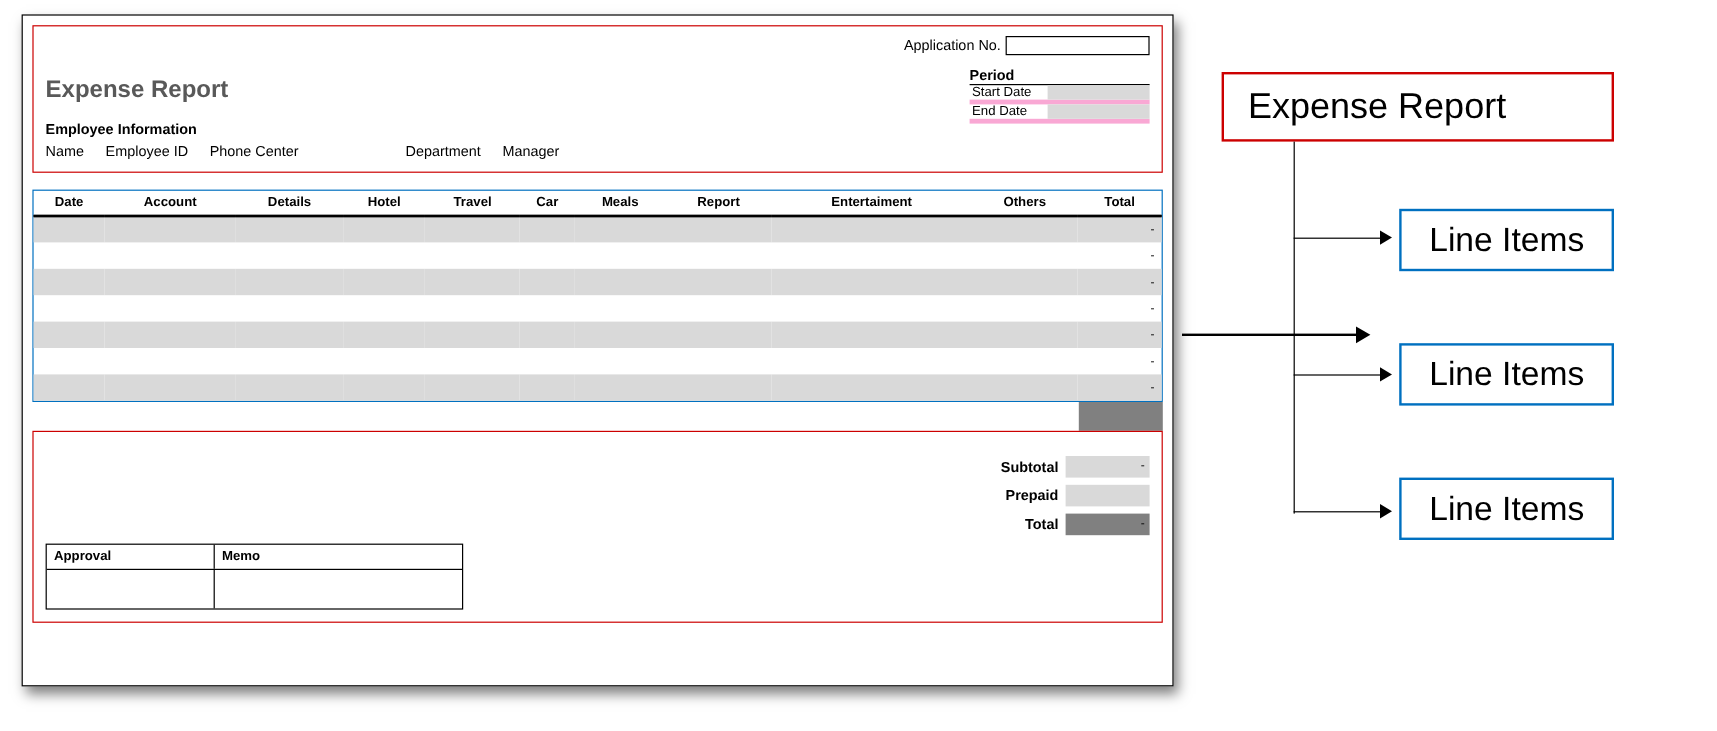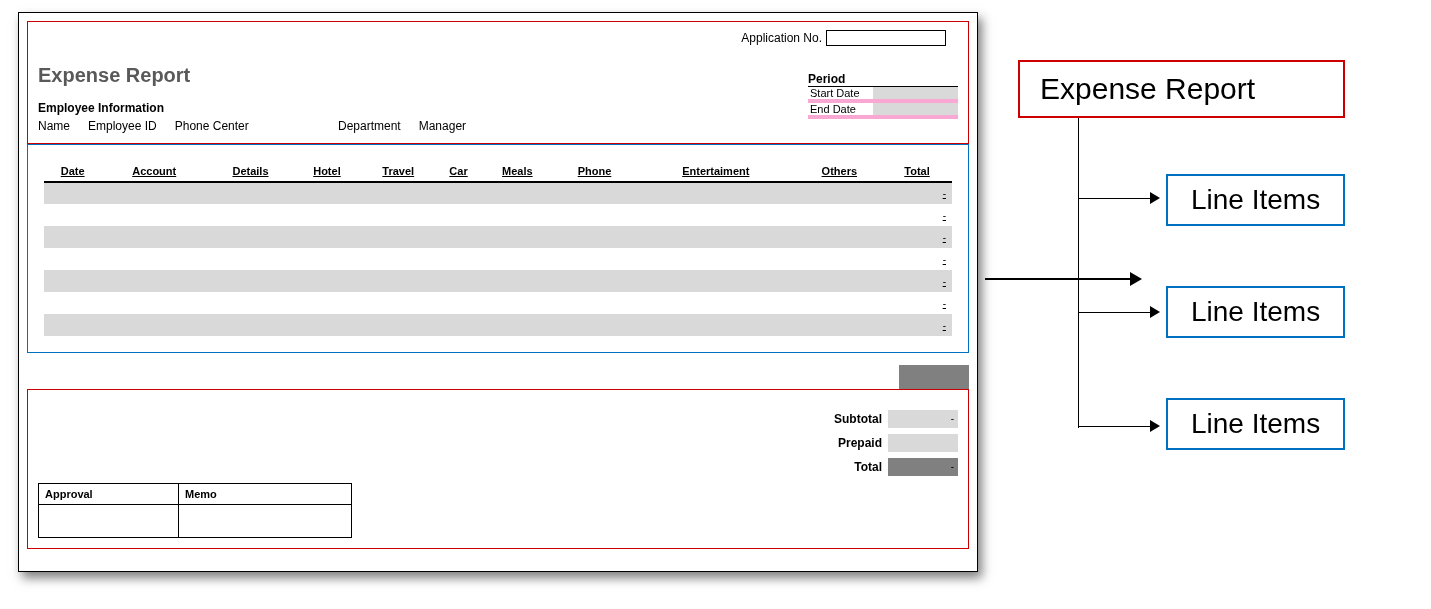--- a/index.html
+++ b/index.html
@@ -17,21 +17,22 @@
       top: 12px;
       width: 960px;
       height: 560px;
       background: #fff;
       border: 1px solid #000;
       box-shadow: 4px 6px 10px rgba(0,0,0,0.5);
       padding: 8px;
     }
     .header-region {
       border: 1.5px solid #cc0000;
-      padding: 8px 22px 10px 10px;
+      padding: 8px 10px 10px 10px;
+      margin-bottom: 14px;
       position: relative;
     }
     .app-no-row {
       display: flex;
       justify-content: flex-end;
       align-items: center;
       margin-bottom: 18px;
       gap: 4px;
       font-size: 12px;
     }
@@ -74,21 +75,21 @@
     .emp-label { white-space: nowrap; padding-right: 4px; }
     .emp-underline {
       flex: 1;
       border-bottom: 1px solid #000;
       height: 14px;
       margin-right: 12px;
     }
     .period-box {
       position: absolute;
       right: 10px;
-      bottom: 24px;
+      bottom: 40px;
       width: 150px;
     }
     .period-title {
       font-weight: bold;
       border-bottom: 1px solid #000;
       font-size: 12px;
     }
     .period-row {
       display: flex;
       font-size: 11px;
@@ -100,23 +101,22 @@
     .period-row span:first-child { width: 65px; padding-left: 2px; }
     .period-cell {
       flex: 1;
       background: #d9d9d9;
       height: 100%;
       border-left: none;
     }
 
     .line-items-region {
       border: 1.5px solid #0070c0;
-      padding: 16px;
-      margin-bottom: 12px;
-      text-decoration: underline;
+      padding: 0;
+      margin-bottom: 0;
     }
     .li-table {
       width: 100%;
       border-collapse: collapse;
       font-size: 11px;
     }
     .li-table th {
       font-weight: bold;
       text-align: center;
       padding: 4px 0;
@@ -176,21 +176,21 @@
       font-size: 10px;
       line-height: 18px;
     }
     .summary-row.total .val-cell { background: #808080; }
 
     .approval-box {
       position: absolute;
       left: 10px;
       bottom: 10px;
       border: 1px solid #000;
-      width: 314px;
+      width: 348px;
       font-size: 11px;
     }
     .approval-box .ab-head {
       display: flex;
       border-bottom: 1px solid #000;
     }
     .approval-box .ab-head div {
       padding: 4px 6px;
       font-weight: bold;
     }
@@ -311,21 +311,21 @@
     <table class="li-table">
       <thead>
         <tr>
           <th>Date</th>
           <th>Account</th>
           <th>Details</th>
           <th>Hotel</th>
           <th>Travel</th>
           <th>Car</th>
           <th>Meals</th>
-          <th>Phone</th>
+          <th>Report</th>
           <th>Entertaiment</th>
           <th>Others</th>
           <th>Total</th>
         </tr>
       </thead>
       <tbody>
         <tr class="shaded">
             <td></td>
             <td></td>
             <td></td>

